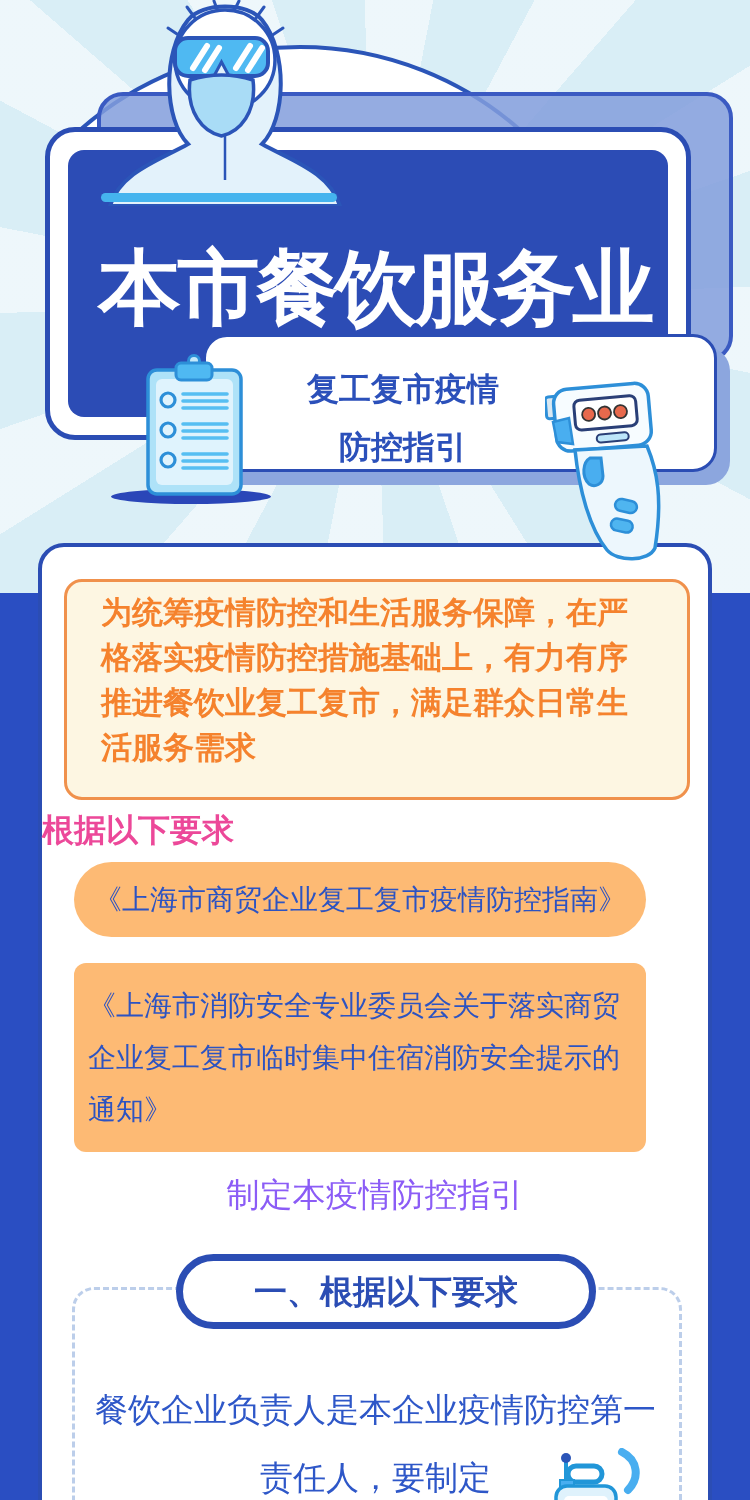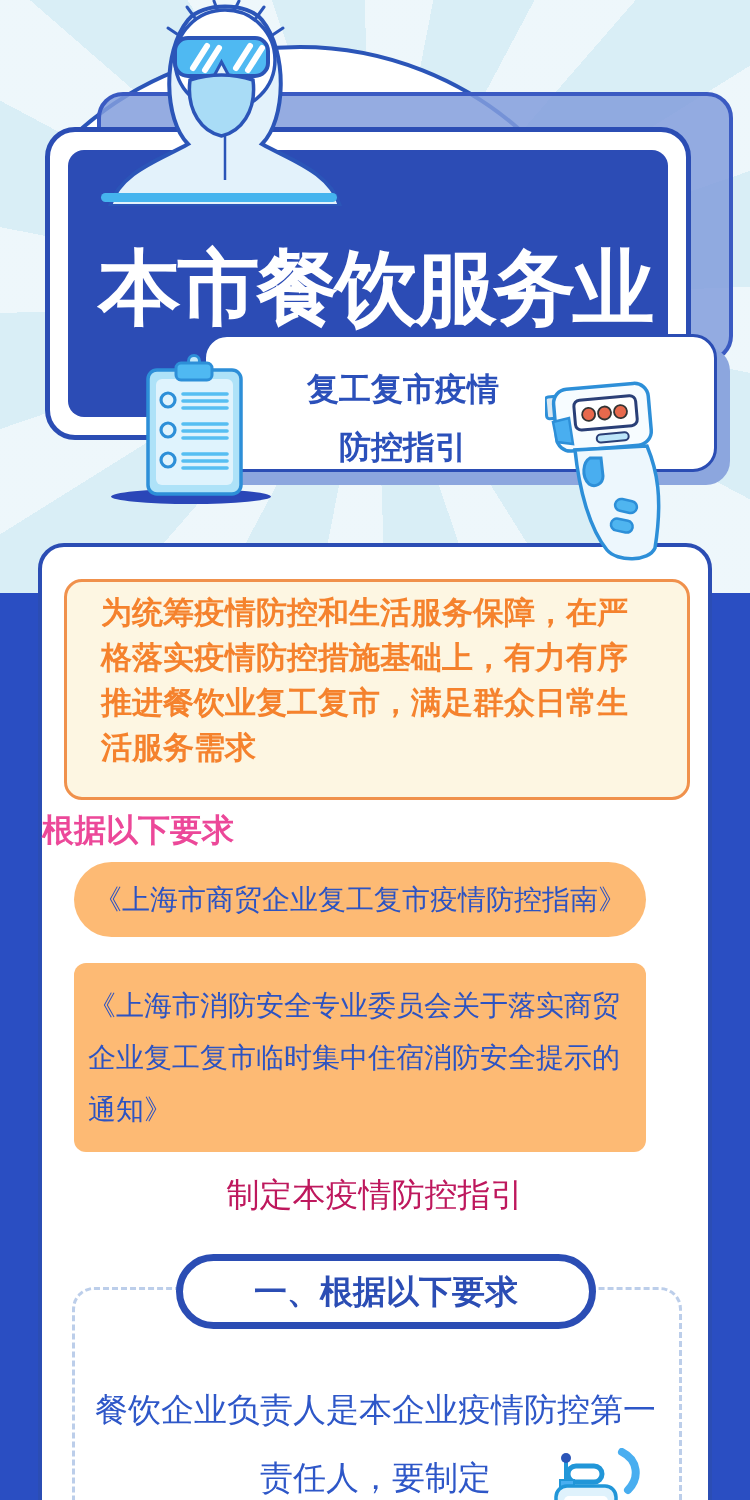--- a/index.html
+++ b/index.html
@@ -46,21 +46,21 @@
     font-size:31px;line-height:45px;font-weight:bold;color:#F5822D;}
   .lead-in{position:absolute;left:0;top:262px;width:100%;text-align:left;
     font-size:32px;line-height:42px;font-weight:bold;color:#ec4899;}
   .ref-pill{position:absolute;left:32px;top:315px;width:572px;height:75px;box-sizing:border-box;
     background:#fdba74;border-radius:38px;text-align:center;
     font-size:28px;line-height:75px;color:#2C53C2;}
   .ref-card{position:absolute;left:32px;top:416px;width:572px;height:189px;box-sizing:border-box;
     background:#fdba74;border-radius:12px;padding:17px 14px;
     font-size:28px;line-height:52px;color:#2C53C2;}
   .conclusion{position:absolute;left:0;top:626px;width:100%;text-align:center;
-    font-size:33px;line-height:44px;color:#be185d;}
+    font-size:33px;line-height:44px;color:#8b5cf6;}
   .section-pill{position:absolute;left:134px;top:707px;width:420px;height:75px;box-sizing:border-box;
     background:#FFFFFF;border:7px solid #2B4DB4;border-radius:40px;text-align:center;z-index:3;
     font-size:33px;line-height:61px;font-weight:900;color:#2B4DB4;}
   .dashed-box{position:absolute;left:30px;top:740px;width:610px;height:800px;box-sizing:border-box;
     border:3px dashed #BCCEEA;border-radius:22px;z-index:1;}
   .section-body{position:absolute;left:46px;top:829px;width:575px;text-align:center;z-index:2;
     font-size:33px;line-height:68px;color:#2E57C8;}
   .sprayer{position:absolute;left:510px;top:901px;z-index:3;}
 </style>
 </head>

